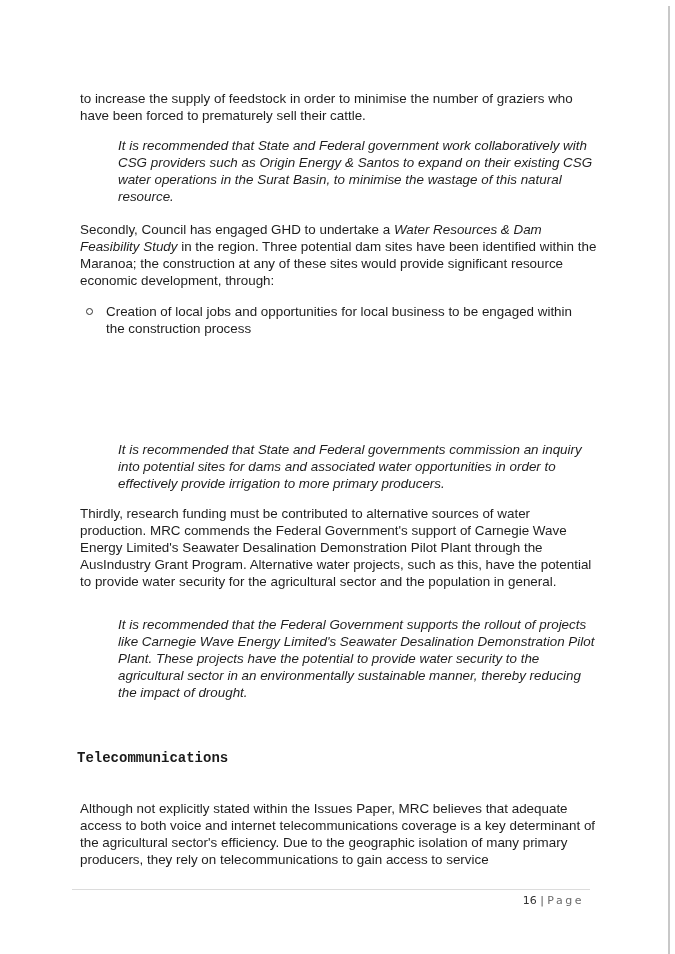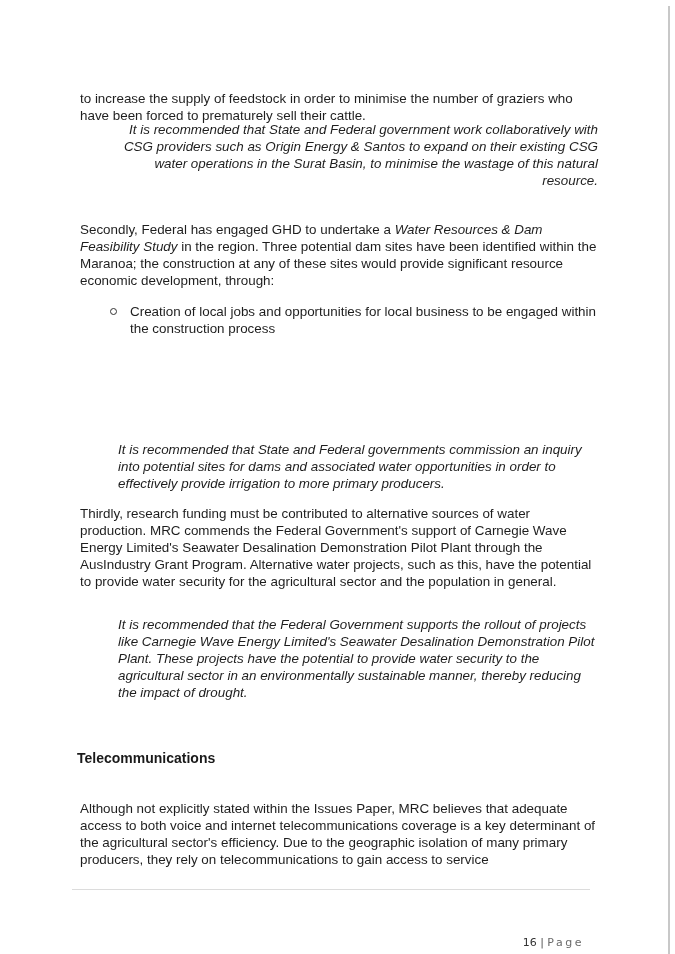--- a/index.html
+++ b/index.html
@@ -15,55 +15,55 @@
       background: #c8c8c8;
     }
     .p {
       position: absolute;
       font-size: 13.4px;
       line-height: 17px;
       margin: 0;
     }
     .body-para { left: 80px; width: 520px; }
     .rec { left: 118px; width: 480px; font-style: italic; }
-    .bullets { position: absolute; left: 108px; width: 510px; margin: 0; padding: 0; list-style: none; }
+    .bullets { position: absolute; left: 84px; width: 510px; margin: 0; padding: 0; list-style: none; }
     .bullets li {
       position: relative; padding-left: 22px; font-size: 13.4px; line-height: 17px; margin: 0;
     }
     .bullet-mark {
       position: absolute; left: 2px; top: 5px; width: 5px; height: 5px;
       border: 1px solid #333; border-radius: 50%;
     }
     .heading {
       position: absolute; left: 77px; top: 750px;
-      font-family: Liberation Sans, sans-serif; font-weight: bold; font-size: 14px;
+      font-family: Liberation Mono, monospace; font-weight: bold; font-size: 14px;
       color: #1a1a1a; margin: 0;
     }
     .footer-rule {
       position: absolute; left: 72px; top: 889px; width: 518px; height: 1px;
       background: #dcdcdc;
     }
     .footer {
-      position: absolute; left: 520px; top: 936px; width: 64px; text-align: right;
+      position: absolute; left: 520px; top: 894px; width: 64px; text-align: right;
       font-family: "DejaVu Sans", sans-serif; font-size: 11px; color: #555;
     }
     .footer .pg-word { letter-spacing: 2.5px; color: #6a6a6a; }
     .footer .num { color: #333; }
   </style>
 </head>
 <body>
 
 <div class="page">
   <div class="right-edge"></div>
 
   <p class="p body-para" style="top:90px;">to increase the supply of feedstock in order to minimise the number of graziers who have been forced to prematurely sell their cattle.</p>
 
-  <p class="p rec" style="top:121px;text-align:right;">It is recommended that State and Federal government work collaboratively with CSG providers such as Origin Energy &amp; Santos to expand on their existing CSG water operations in the Surat Basin, to minimise the wastage of this natural resource.</p>
+  <p class="p rec" style="top:137px;">It is recommended that State and Federal government work collaboratively with CSG providers such as Origin Energy &amp; Santos to expand on their existing CSG water operations in the Surat Basin, to minimise the wastage of this natural resource.</p>
 
-  <p class="p body-para" style="top:221px;"><span>Secondly, Federal has engaged GHD to undertake a </span><i>Water Resources &amp; Dam Feasibility Study</i><span> in the region. Three potential dam sites have been identified within the Maranoa; the construction at any of these sites would provide significant resource economic development, through:</span></p>
+  <p class="p body-para" style="top:221px;"><span>Secondly, Council has engaged GHD to undertake a </span><i>Water Resources &amp; Dam Feasibility Study</i><span> in the region. Three potential dam sites have been identified within the Maranoa; the construction at any of these sites would provide significant resource economic development, through:</span></p>
 
   <ul class="bullets" style="top:303px;">
     <li><span class="bullet-mark"></span><span>Creation of local  jobs and opportunities for local business to be engaged within the construction process</span></li>
   </ul>
 
   <p class="p rec" style="top:441px;">It is recommended that State and Federal governments commission an inquiry into potential sites for dams and associated water opportunities in order to effectively provide irrigation to more primary producers.</p>
 
   <p class="p body-para" style="top:505px;">Thirdly, research funding must be contributed to alternative sources of water production. MRC commends the Federal Government's support of Carnegie Wave Energy Limited's Seawater Desalination Demonstration Pilot Plant through the AusIndustry Grant Program. Alternative water projects, such as this, have the potential to provide water security for the agricultural sector and the population in general.</p>
 
   <p class="p rec" style="top:616px;">It is recommended that the Federal Government supports the rollout of projects like Carnegie Wave Energy Limited's Seawater Desalination Demonstration Pilot Plant. These projects have the potential to provide water security to the agricultural sector in an environmentally sustainable manner, thereby reducing the impact of drought.</p>

